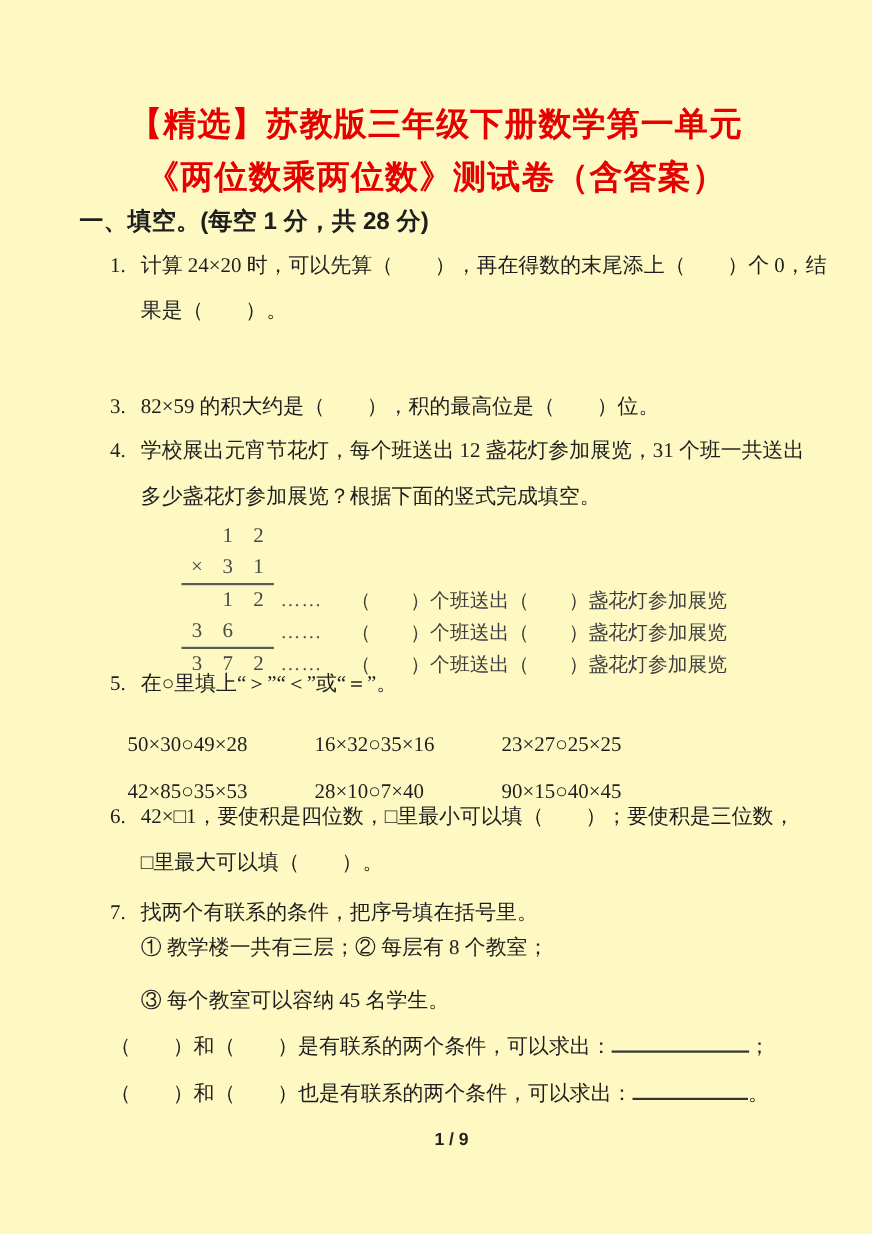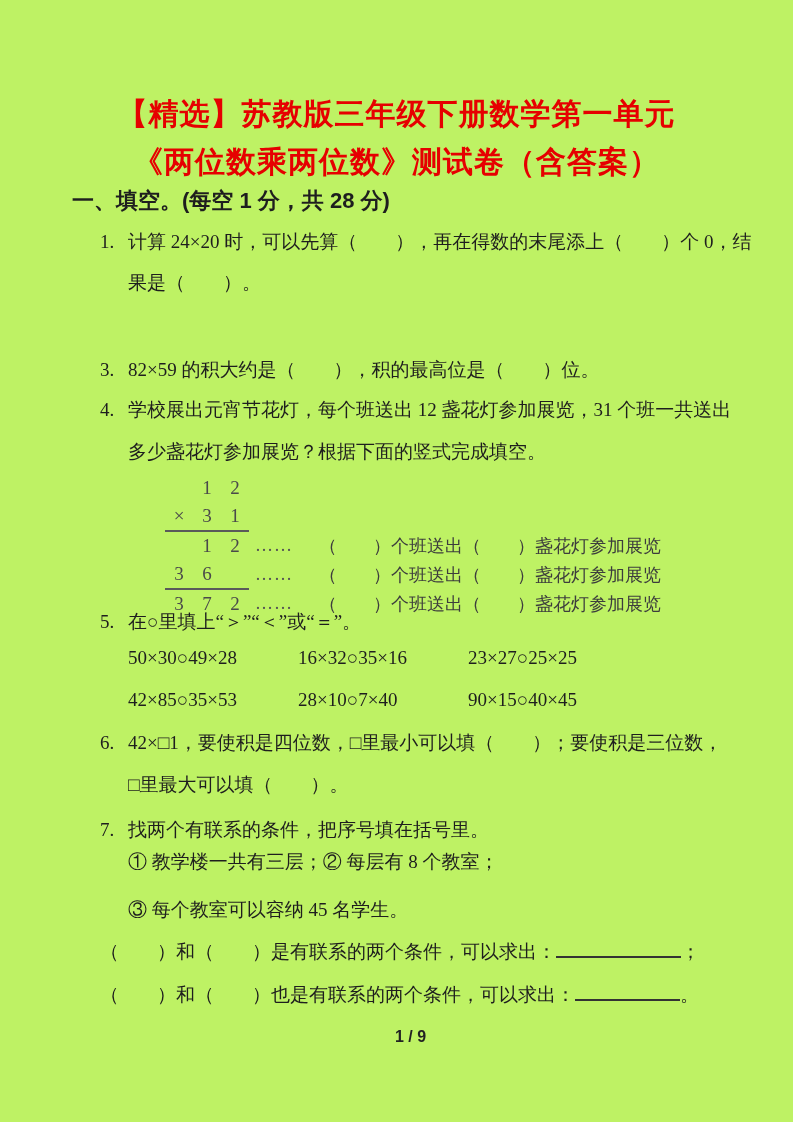--- a/index.html
+++ b/index.html
@@ -12,21 +12,21 @@
     height: 1122px;
     position: relative;
     font-family: "Liberation Serif", "DejaVu Serif", serif;
     color: #1e1e1e;
   }
   .page {
     position: absolute;
     inset: 0;
     width: 793px;
     height: 1122px;
-    background: #bef264;
+    background: #fef9c3;
     overflow: hidden;
   }
   .title {
     position: absolute;
     top: 90px;
     left: 0;
     width: 100%;
     text-align: center;
     color: #e60000;
     font-family: "Liberation Sans", "DejaVu Sans", sans-serif;
@@ -92,21 +92,21 @@
     color: #555555;
     font-size: 18px;
     letter-spacing: 1px;
   }
   .mann {
     margin-left: 14px;
     color: #3d3d3d;
     font-size: 18px;
   }
   
-  .exprrow { left: 128px; }
+  .exprrow { left: 116px; margin-top: 20px; }
   .expr {
     display: inline-block;
     width: 170px;
     font-size: 19px;
   }
   
   .ublank {
     display: inline-block;
     border-bottom: 2px solid #333333;
     height: 2px;

